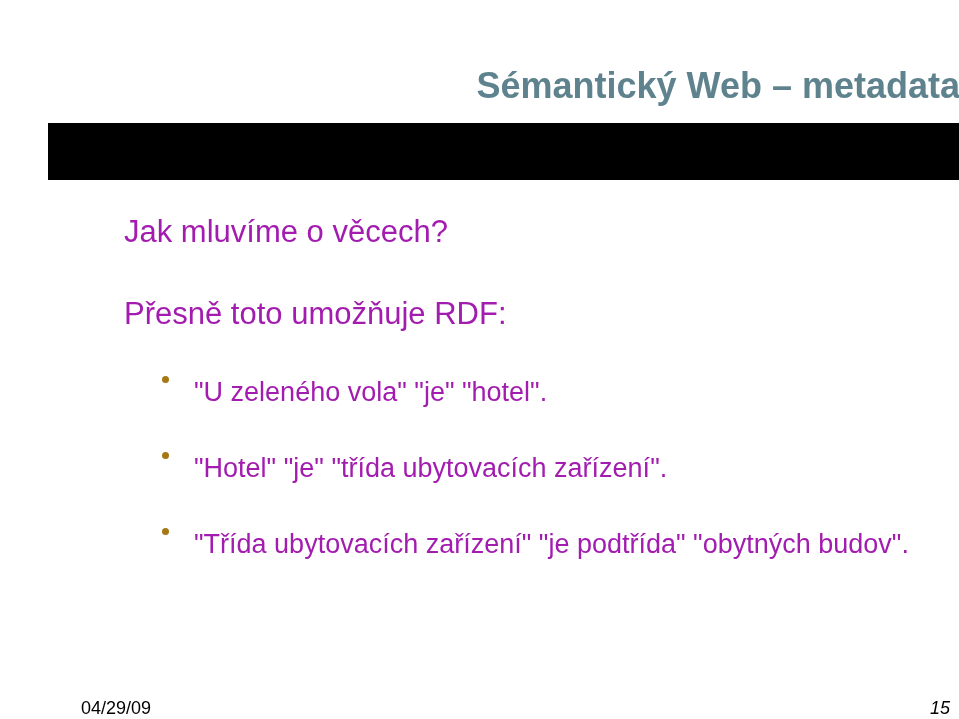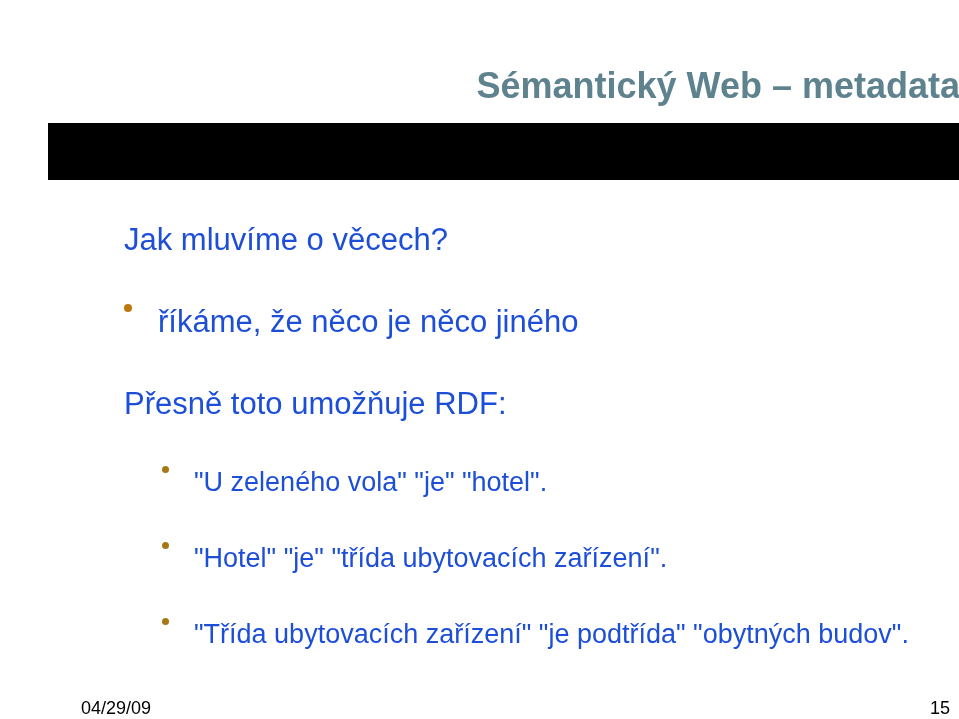--- a/index.html
+++ b/index.html
@@ -34,24 +34,24 @@
   .black-bar {
     position: absolute;
     top: 75px;
     left: 0;
     width: 100%;
     height: 57px;
     background: #000000;
   }
   .content {
     position: absolute;
-    top: 145px;
+    top: 137px;
     left: 52px;
     right: 50px;
-    color: #1d4ed8;
+    color: #a21caf;
   }
   .line {
     font-size: 31px;
     line-height: 1.48;
     display: flex;
     align-items: flex-start;
   }
   .indent-1 { padding-left: 38px; }
   .bullet-1 {
     display: inline-block;
@@ -80,44 +80,41 @@
     left: 33px;
     font-size: 18px;
     color: #000000;
   }
   .footer-page {
     position: absolute;
     bottom: 24px;
     right: 33px;
     font-size: 18px;
     color: #000000;
+    font-style: italic;
   }
   .txt { display: inline; }
 </style>
 </head>
 <body>
 
 <div class="slide">
 
   <div class="title-bar">
     <span class="title-text">Sémantický Web – metadata</span>
   </div>
 
   <div class="black-bar"></div>
 
   <div class="content">
 
     <div class="line">
       <span class="txt">Jak mluvíme o věcech?</span>
     </div>
 
-    <div class="line">
-      <span class="bullet-1"></span>
-      <span class="txt">říkáme, že něco je něco jiného</span>
-    </div>
 
 
     <div class="line">
       <span class="txt">Přesně toto umožňuje RDF:</span>
     </div>
 
 
     <div class="line indent-1 sz27">
       <span class="bullet-2"></span>
       <span class="txt">"U zeleného vola" "je" "hotel".</span>

